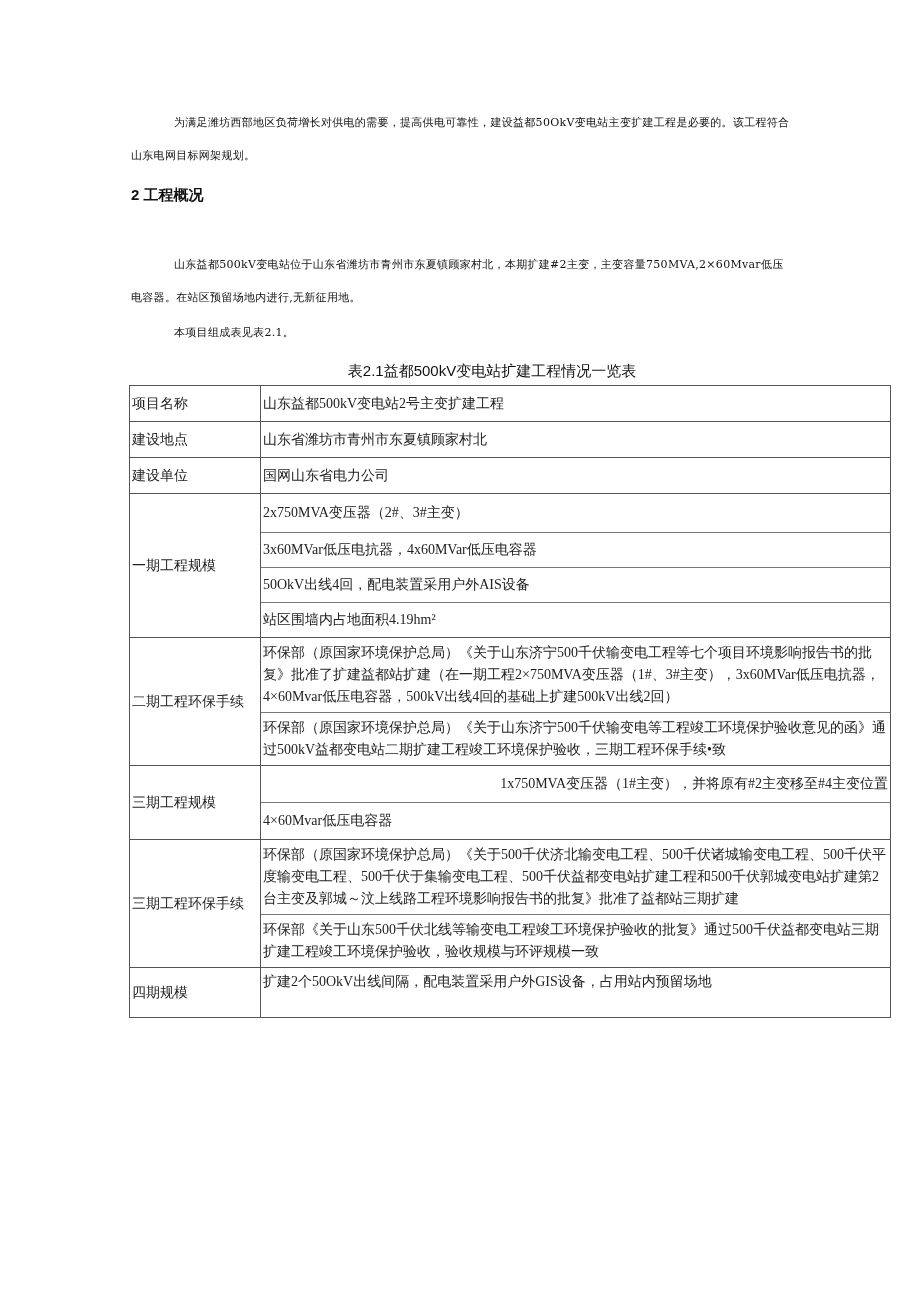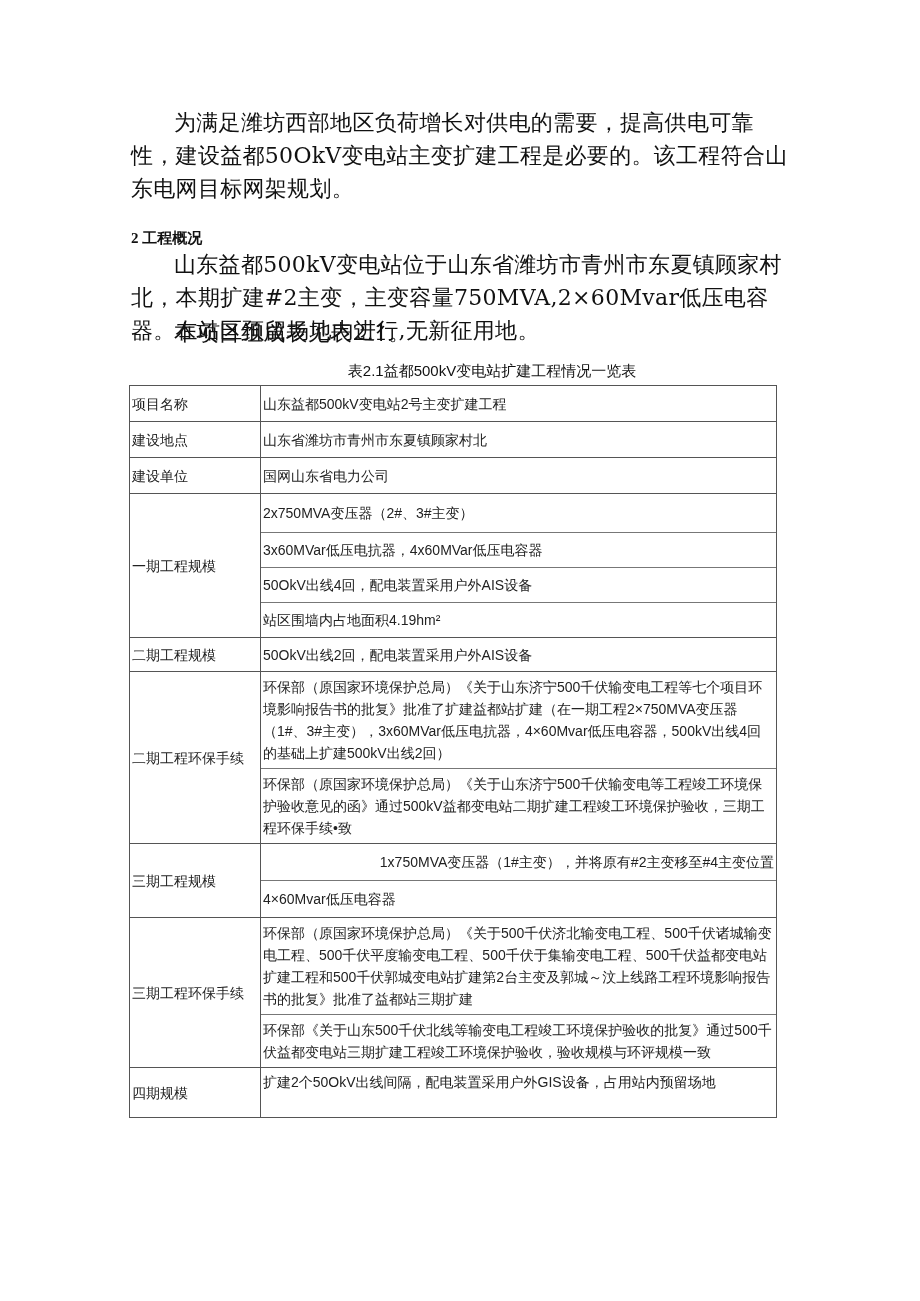--- a/index.html
+++ b/index.html
@@ -1,23 +1,23 @@
 <!DOCTYPE html>
 <html><head>
 <meta charset="utf-8">
 <style>
   html, body { margin:0; padding:0; background:#ffffff; }
   body { width:920px; height:1301px; position:relative; overflow:hidden;
          font-family: "DejaVu Serif", "Liberation Serif", serif; color:#111; }
-  .para { position:absolute; left:131px; width:660px; font-size:22px; line-height:33px; letter-spacing:0.3px; }
+  .para { position:absolute; left:131px; width:660px; font-size:11px; line-height:33px; letter-spacing:0.3px; }
   .indent { text-indent:43px; }
-  .heading { position:absolute; left:131px; top:186px; font-family:Liberation Serif, serif; font-weight:bold; font-size:15px;margin-top:43px; }
+  .heading { position:absolute; left:131px; top:186px; font-family:Liberation Sans, sans-serif; font-weight:bold; font-size:15px; }
   .caption { position:absolute; left:0; width:920px; top:362px; text-align:center; font-family:"Liberation Sans","DejaVu Sans",sans-serif; font-weight:normal; font-size:15px;padding-left:32px; }
-  table.main { position:absolute; left:129px; top:385px; width:648px; border-collapse:collapse;
-               font-family:Liberation Sans, sans-serif; font-size:14px; color:#222; }
+  table.main { position:absolute; left:129px; top:385px; width:762px; border-collapse:collapse;
+               font-family:Liberation Serif, serif; font-size:14px; color:#222; }
   table.main td { border:1px solid #555; padding:3px 2px 3px 2px; vertical-align:middle; line-height:22px; }
   table.main td.label { width:126px; white-space:nowrap; }
   td.sub { padding:0 !important;margin-left:28px; }
   .subrow { border-top:1px solid #777; padding:4px 2px; line-height:22px; }
   .subrow:first-child { border-top:none; }
 </style>
 </head>
 <body>
 
 <div class="para indent" style="top:106px;">为满足潍坊西部地区负荷增长对供电的需要，提高供电可靠性，建设益都50OkV变电站主变扩建工程是必要的。该工程符合山东电网目标网架规划。</div>
@@ -45,24 +45,20 @@
     </tr>
     <tr>
       <td class="label">一期工程规模</td>
       <td class="sub">
         <div class="subrow" style="padding:8px 2px;">2x750MVA变压器（2#、3#主变）</div>
         <div class="subrow" style="padding:6px 2px;">3x60MVar低压电抗器，4x60MVar低压电容器</div>
         <div class="subrow" style="padding:6px 2px;">50OkV出线4回，配电装置采用户外AIS设备</div>
         <div class="subrow" style="padding:6px 2px;">站区围墙内占地面积4.19hm²</div>
       </td>
     </tr>
-    <tr style="height:34px">
-      <td class="label">二期工程规模</td>
-      <td>50OkV出线2回，配电装置采用户外AIS设备</td>
-    </tr>
     <tr>
       <td class="label">二期工程环保手续</td>
       <td class="sub">
         <div class="subrow">环保部（原国家环境保护总局）《关于山东济宁500千伏输变电工程等七个项目环境影响报告书的批复》批准了扩建益都站扩建（在一期工程2×750MVA变压器（1#、3#主变），3x60MVar低压电抗器，4×60Mvar低压电容器，500kV出线4回的基础上扩建500kV出线2回）</div>
         <div class="subrow">环保部（原国家环境保护总局）《关于山东济宁500千伏输变电等工程竣工环境保护验收意见的函》通过500kV益都变电站二期扩建工程竣工环境保护验收，三期工程环保手续•致</div>
       </td>
     </tr>
     <tr>
       <td class="label">三期工程规模</td>
       <td class="sub">

